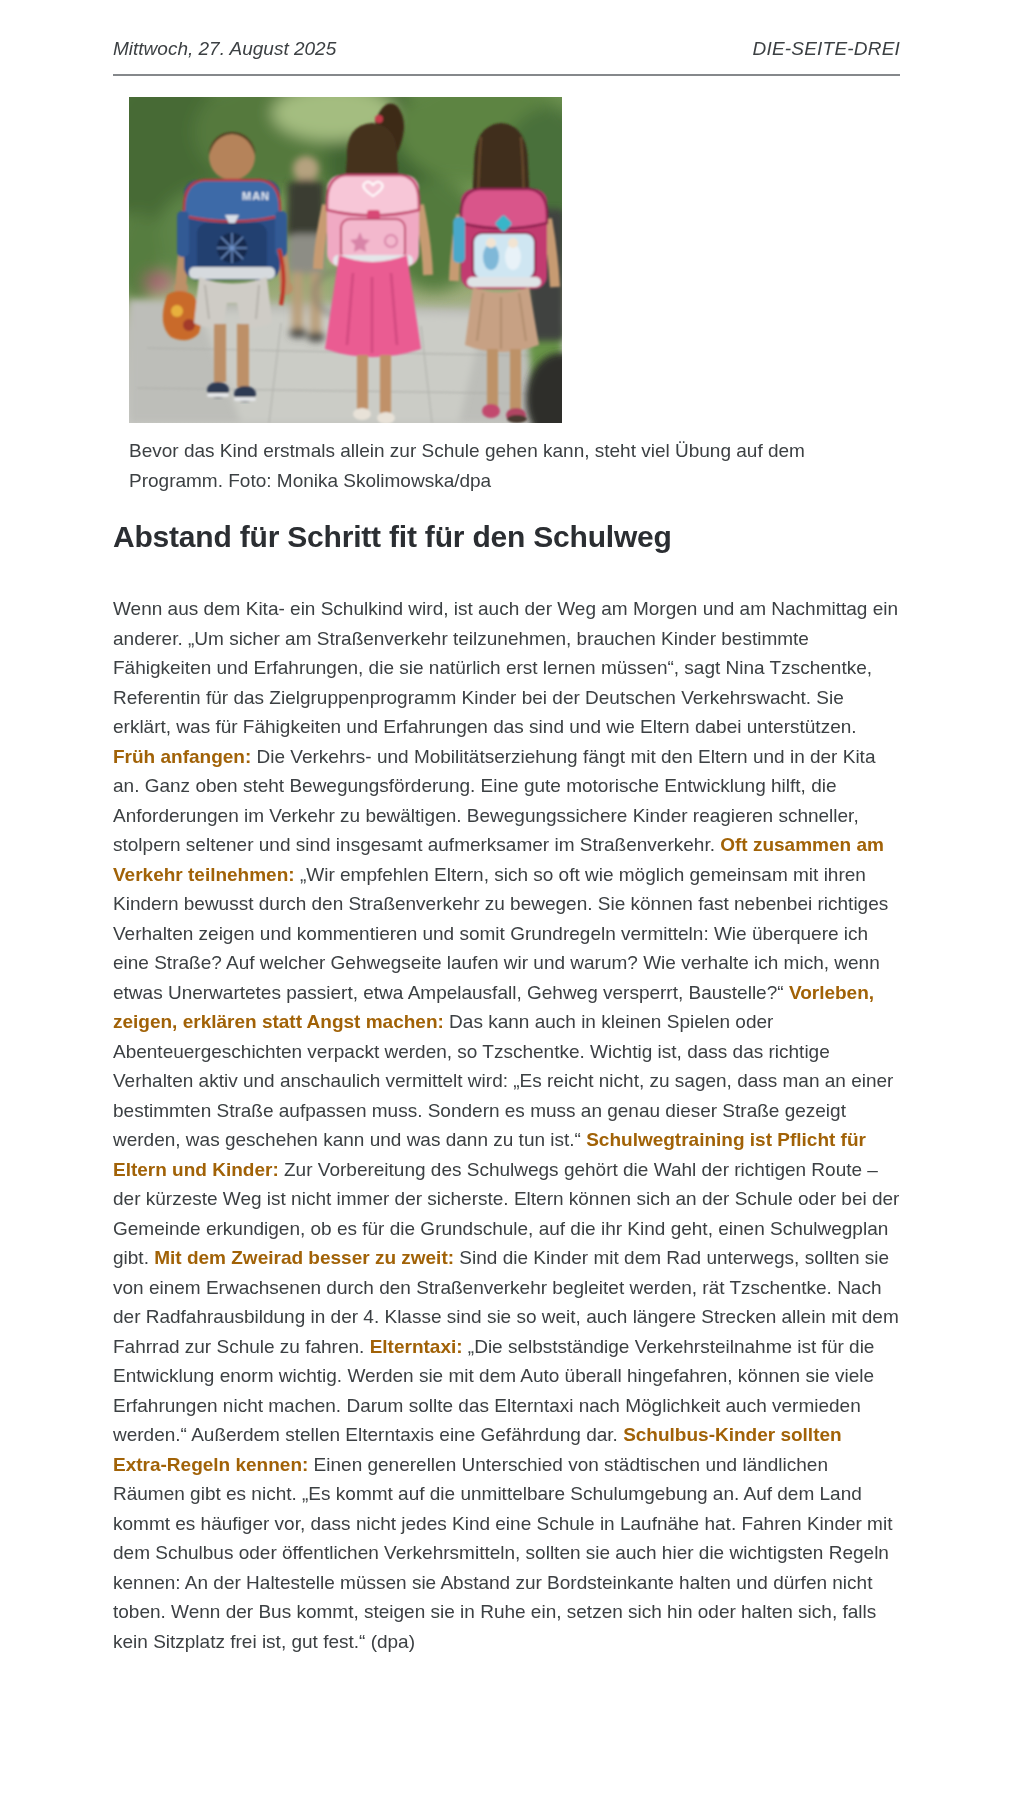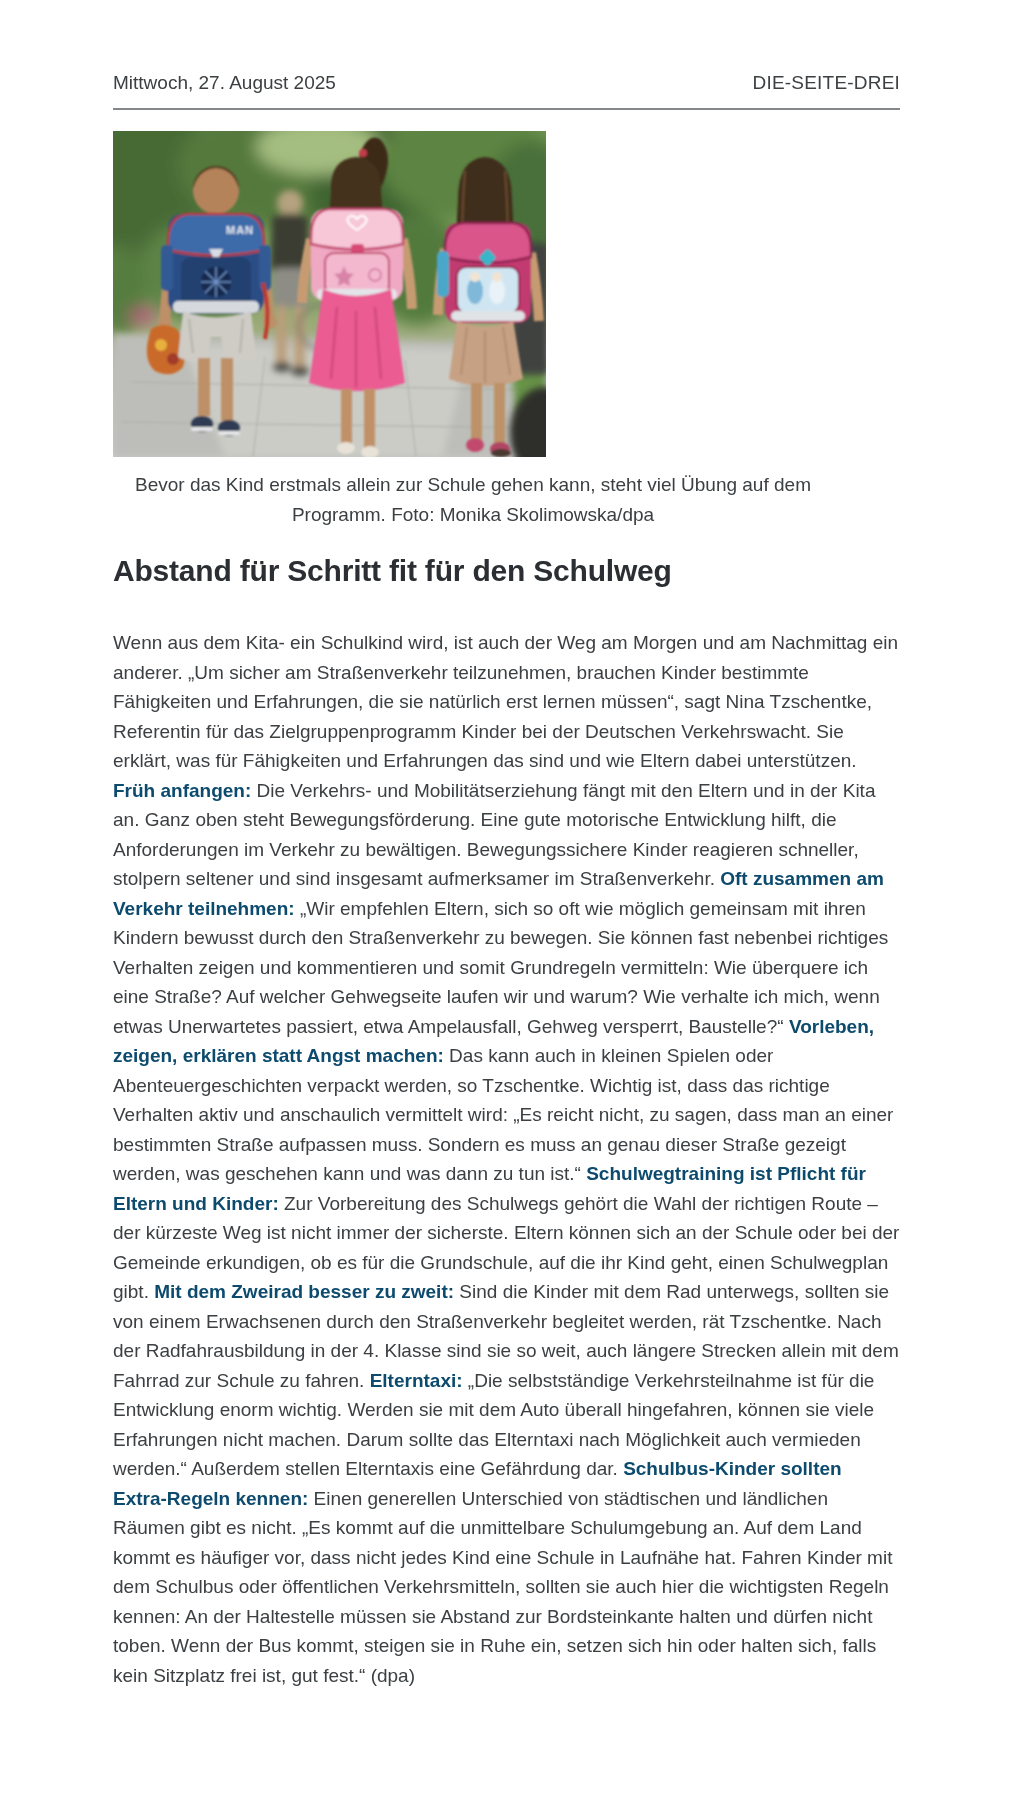--- a/index.html
+++ b/index.html
@@ -5,30 +5,30 @@
   * { margin: 0; padding: 0; box-sizing: border-box; }
   html, body { background: #ffffff; }
   body {
     width: 1015px; height: 1801px;
     font-family: "Liberation Sans", "DejaVu Sans", sans-serif;
     color: #3c4043;
     overflow: hidden;
   }
   .page { width: 787px; margin-left: 113px; }
   .masthead {
-    padding-top: 72px;
+    padding-top: 38px;
     display: flex; justify-content: space-between; align-items: baseline;
-    font-size: 19px; color: #3c4043;
+    font-size: 19px; color: #3c4043; font-style: italic;
   }
   .masthead .page-label { letter-spacing: 0.2px; text-align: center; }
   .rule {
     margin-top: 14px;
     border: 0; border-top: 2px solid #85888b; height: 0; width: 100%;
   }
-  figure.article-figure { margin: 0; text-align: center; }
+  figure.article-figure { margin: 16px; }
   .photo-frame {
     margin-top: 21px;
     width: 433px; height: 326px;
     overflow: hidden; position: relative;
     background: #7a9b5a;
   }
   .photo-frame svg { display: block; }
   figcaption.caption {
     margin-top: 13px;
     font-size: 19px; line-height: 29.5px; color: #3c4043;
@@ -38,21 +38,21 @@
     margin-top: 24px;
     font-size: 30px; line-height: 36px; font-weight: 700;
     color: #2b2e32; letter-spacing: -0.2px;
   }
   .body-text {
     margin-top: 39px;
     font-size: 19px; line-height: 29.5px; color: #3c4043;
     width: 787px;
     text-align: left;
   }
-  .body-text b { font-weight: 700; color: #0c4a6e; }
+  .body-text b { font-weight: 700; color: #a16207; }
 </style>
 </head>
 <body>
 
 <div class="page">
 
   <header class="masthead">
     <span class="date">Mittwoch, 27. August 2025</span>
     <span class="page-label">DIE-SEITE-DREI</span>
   </header>

